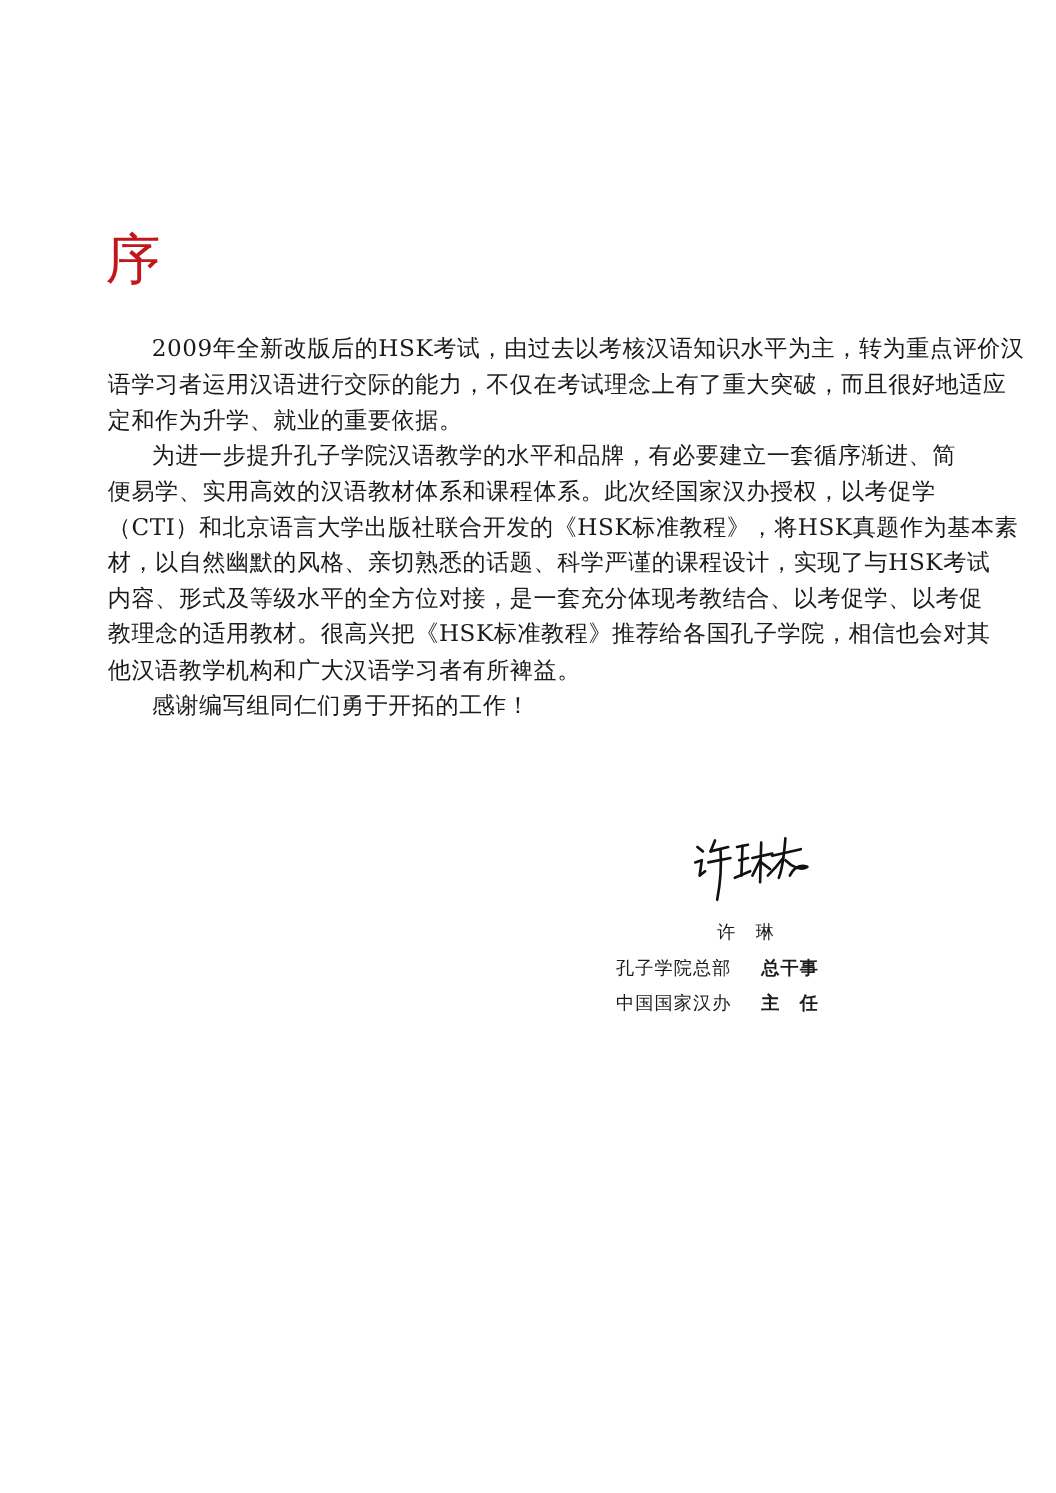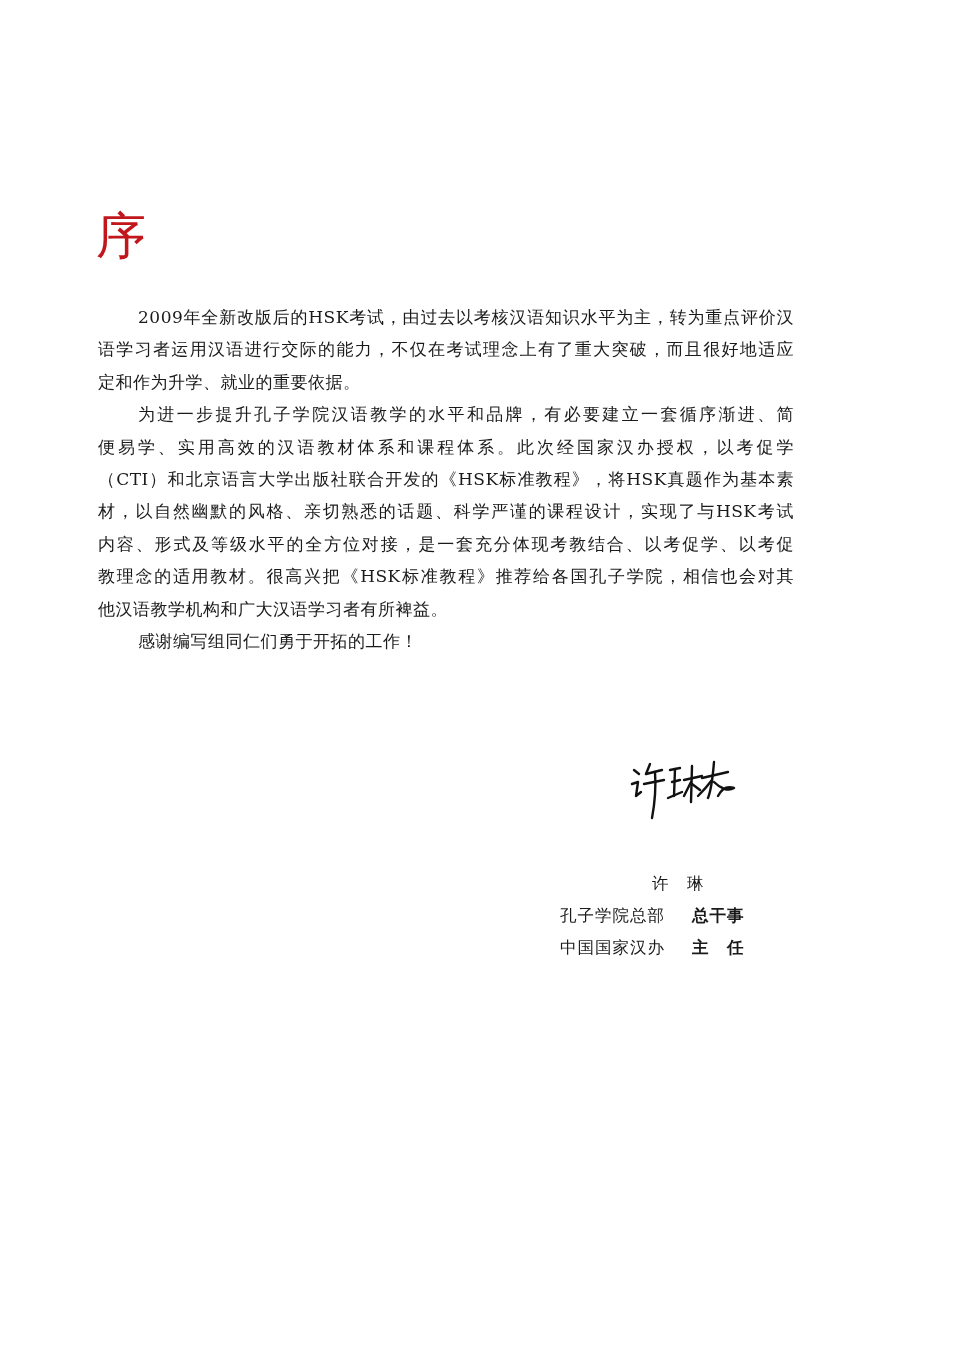--- a/index.html
+++ b/index.html
@@ -23,21 +23,21 @@
       font-size: 50px;
       line-height: 60px;
       font-weight: normal;
       margin: 0;
     }
     .body-text {
       position: absolute;
       left: 98px;
       top: 301px;
       width: 696px;
-      font-size: 17px;
+      font-size: 21px;
       line-height: 32.4px;
     }
     .line {
       display: block;
       height: 32.4px;
       white-space: nowrap;
       text-align: justify;
       text-align-last: justify;
       letter-spacing: 0.5px;
     }
@@ -56,21 +56,20 @@
       top: 758px;
       width: 110px;
       height: 64px;
     }
     .sig-block {
       position: absolute;
       left: 560px;
       top: 832px;
       font-size: 16.5px;
       line-height: 32px;
-      margin-top: 36px;
     }
     .sig-row {
       display: flex;
       height: 32px;
       white-space: nowrap;
     }
     .sig-org {
       width: 118px;
       letter-spacing: 1px;
     }

